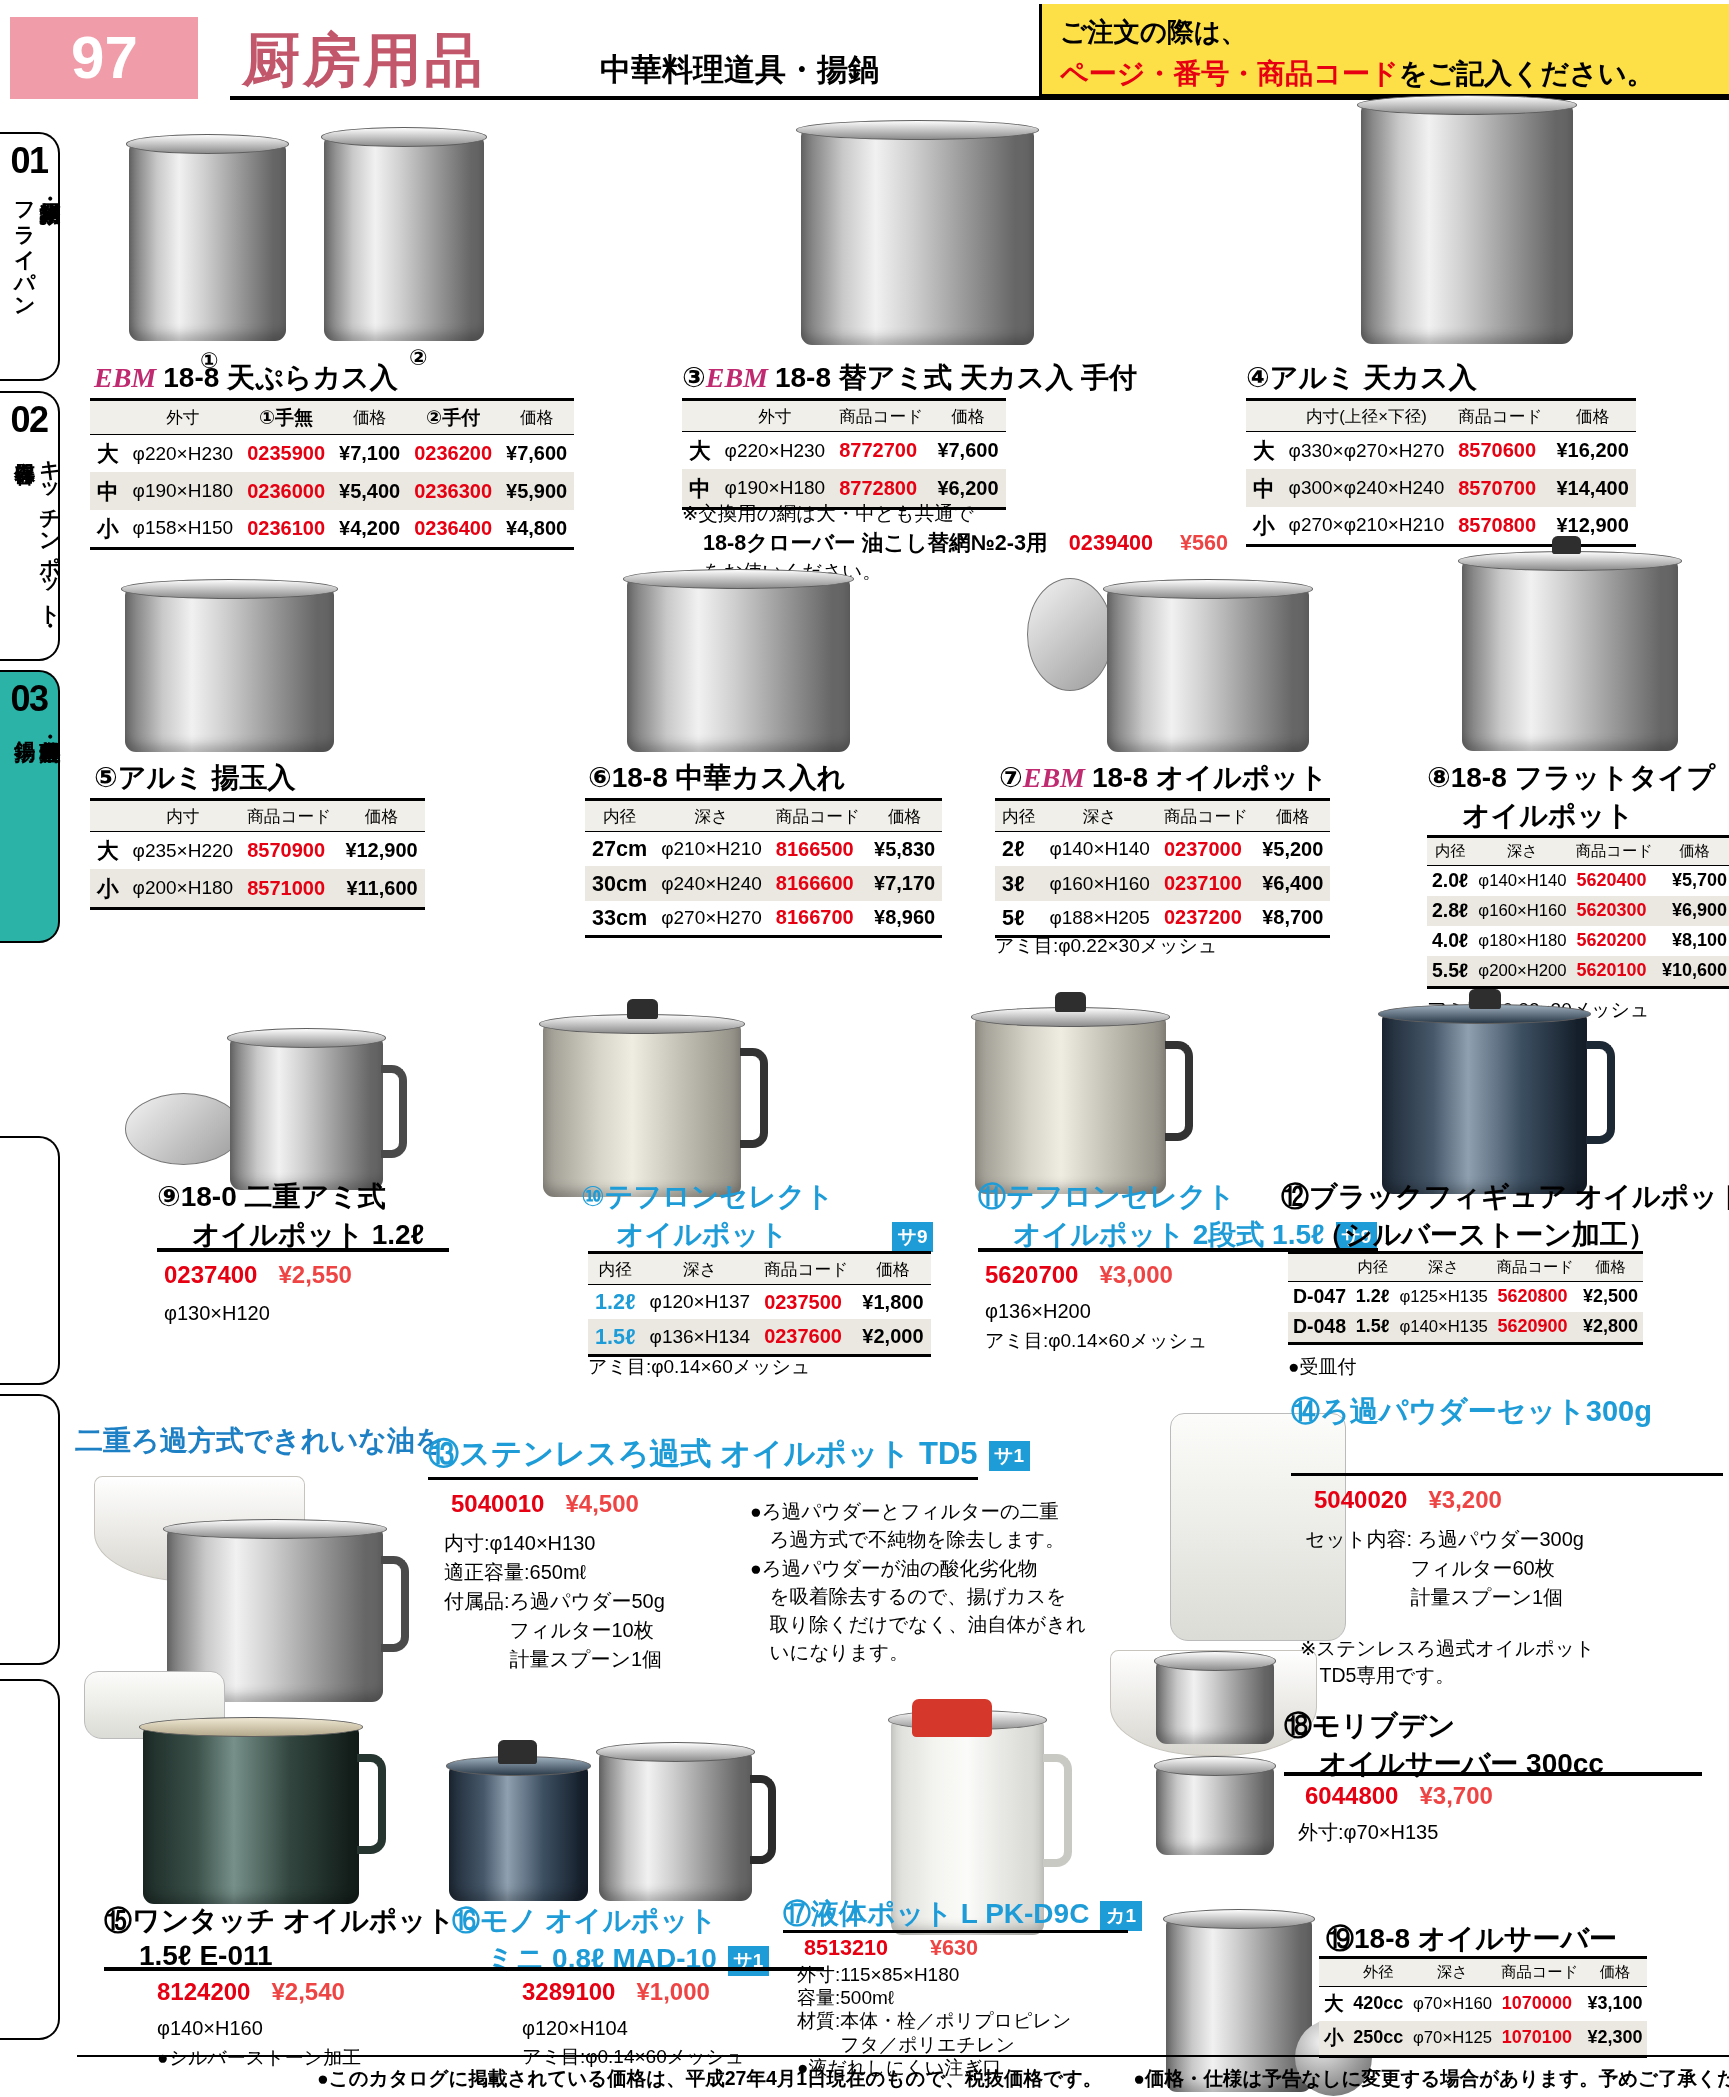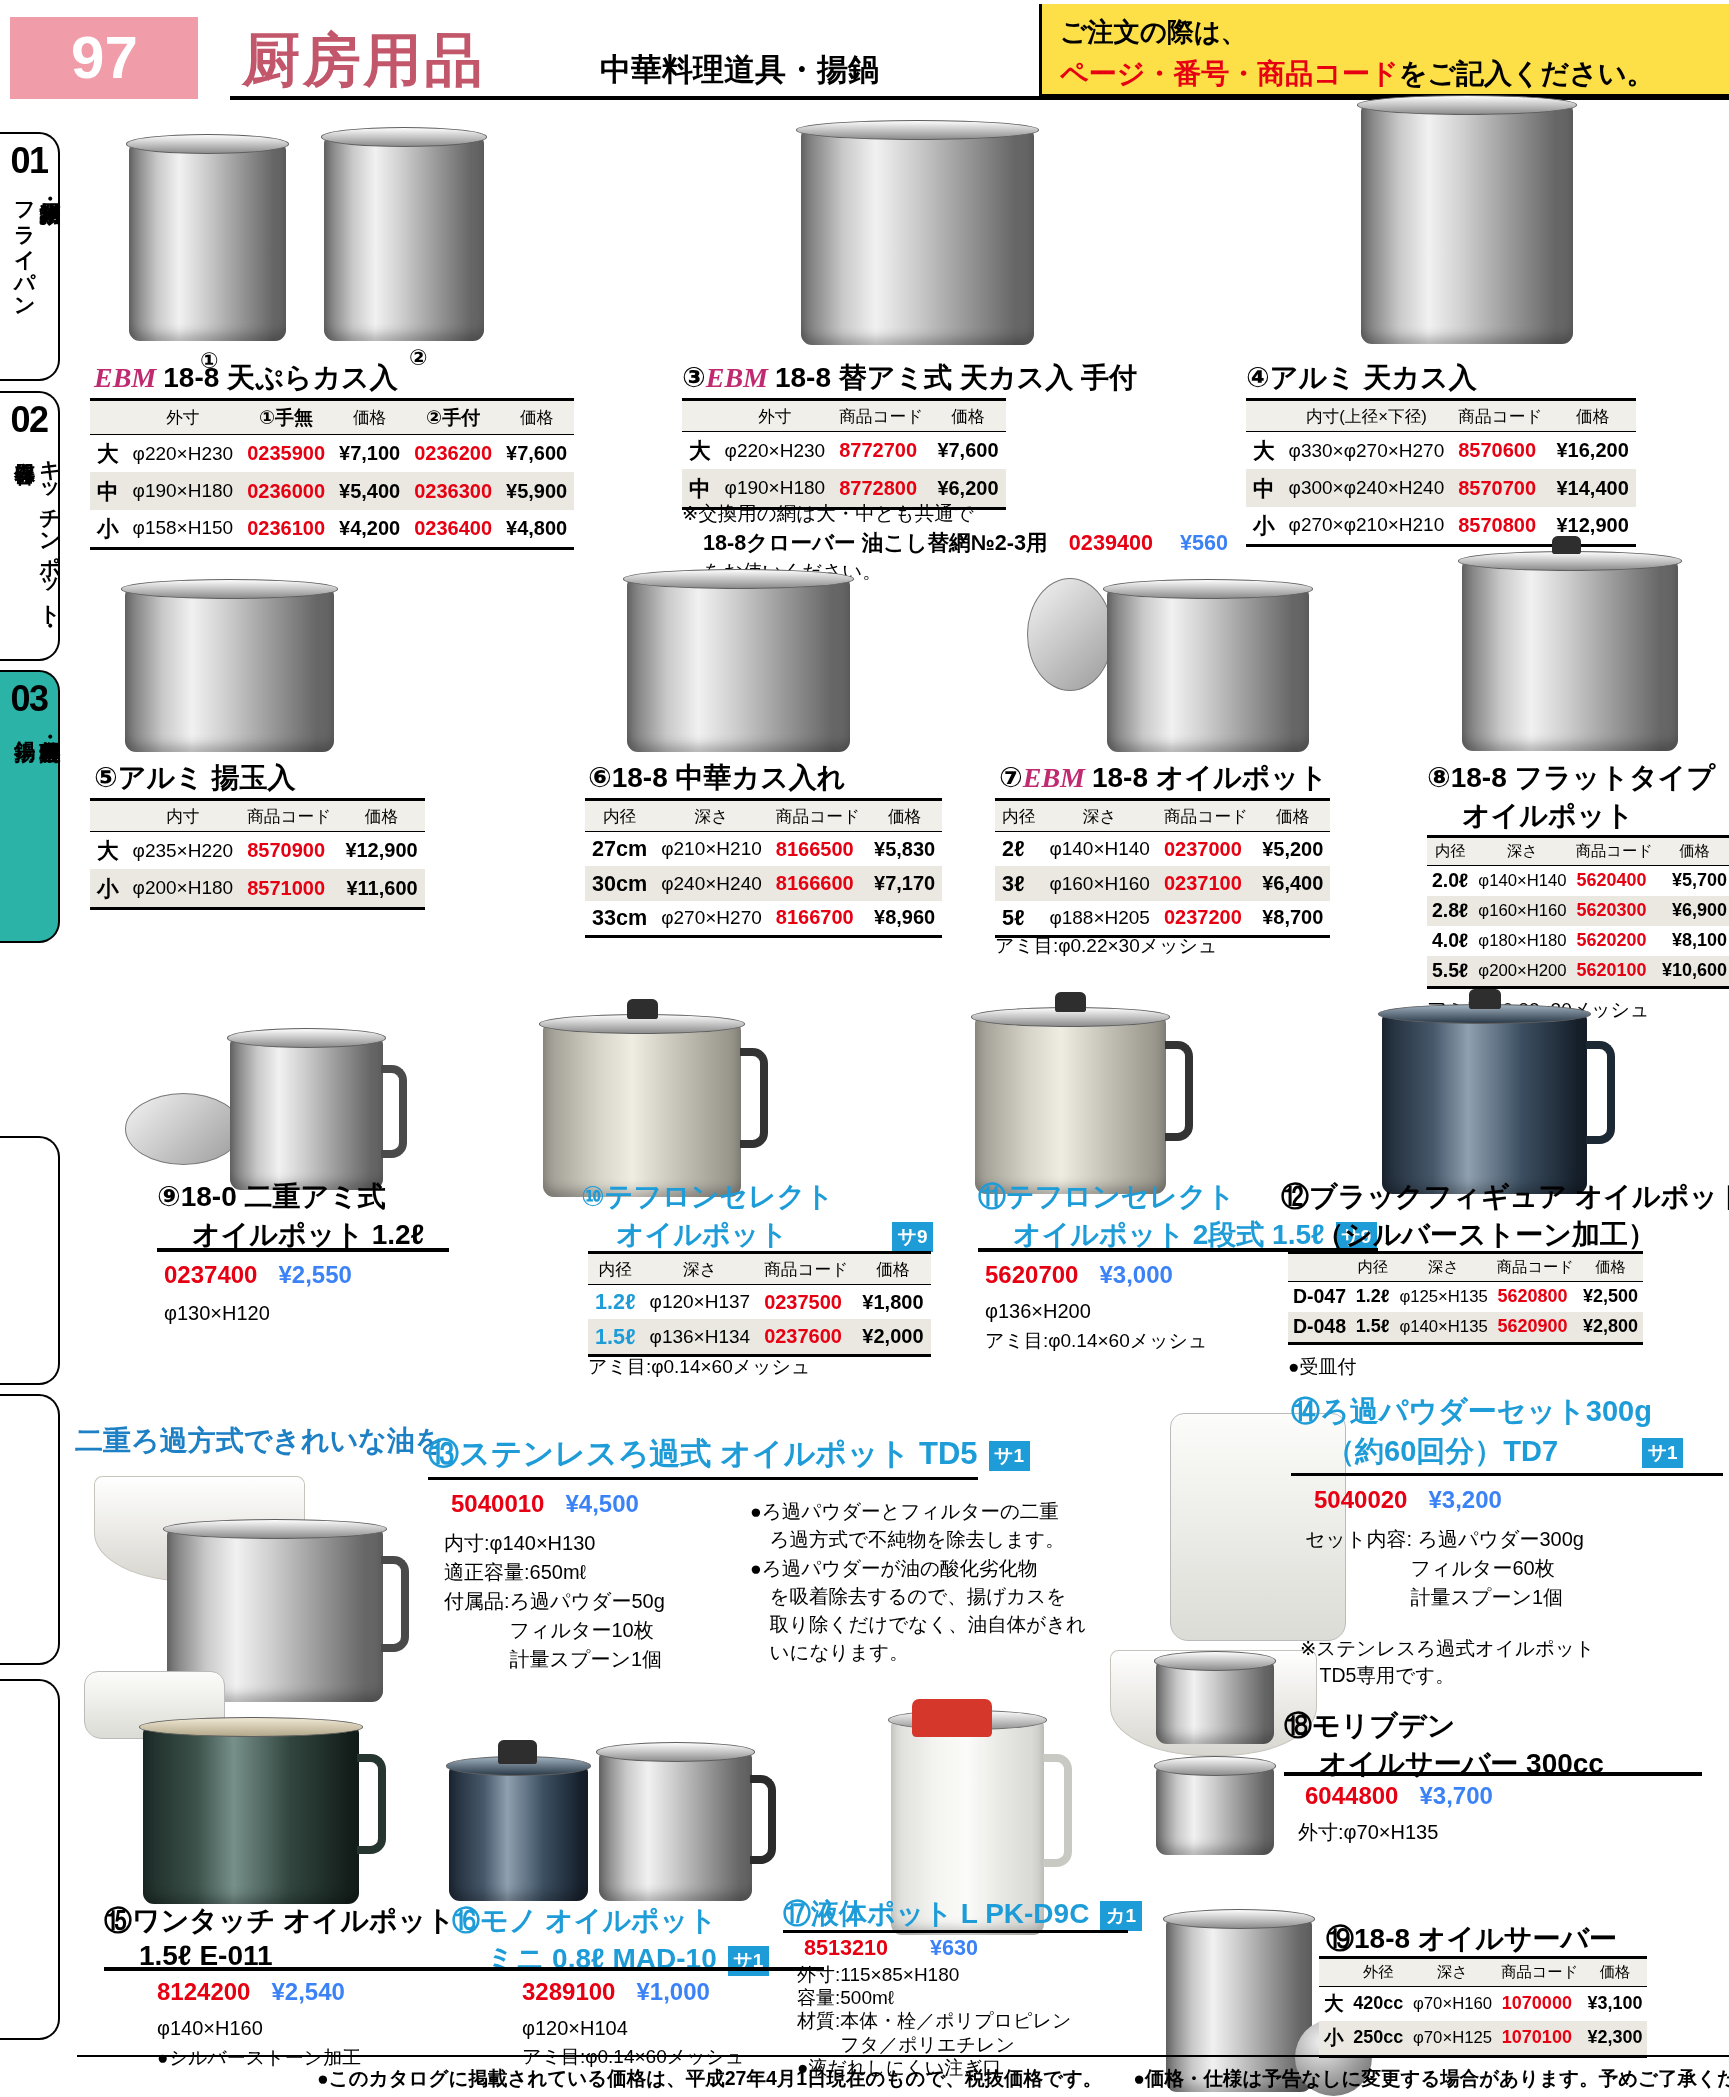--- a/index.html
+++ b/index.html
@@ -25,21 +25,21 @@
             display:block;text-align:left;height:calc(100% - 63px);margin-left:12.5px;}
   
   .title{position:absolute;font-size:28px;font-weight:bold;white-space:nowrap;}
   .title .ln2{display:block;padding-left:35px;}
   .blue{color:#1e9cd8;}
   .ebm{color:#c02a70;font-style:italic;font-weight:bold;font-family:"Liberation Serif","DejaVu Serif",serif;padding-right:7px;}
   .badge{display:inline-block;background:#1e9cd8;color:#fff;font-size:19px;font-weight:bold;
          padding:2.1px 5.6px;margin-left:11px;vertical-align:middle;}
   .rule{position:absolute;height:3.5px;background:#000;}
   .codeline{position:absolute;font-size:24px;font-weight:bold;white-space:nowrap;}
-  .codeline .price{margin-left:21px;color:#3b82f6;}
+  .codeline .price{margin-left:21px;color:#ef4444;}
   .spec{position:absolute;font-size:20px;line-height:1.45;white-space:pre-line;}
   .note{position:absolute;font-size:19px;white-space:pre-line;line-height:1.4;}
   .headline{position:absolute;font-size:28px;font-weight:bold;color:#1d7fc4;}
   .imglabel{position:absolute;font-size:22px;font-weight:bold;}
   
   .pt{position:absolute;border-collapse:collapse;border-top:3.5px solid #000;border-bottom:3.5px solid #000;background:#fff;}
   .pt th{font-size:16.7px;font-weight:normal;background:#f1efe9;padding:3.5px 7px;text-align:center;white-space:nowrap;}
   .pt thead tr{border-bottom:1.4px solid #000;}
   .pt th.strong{font-weight:bold;font-size:19px;}
   .pt td{font-size:20px;font-weight:bold;padding:4.2px 7px;white-space:nowrap;}
@@ -491,21 +491,20 @@
 ●ろ過パウダーが油の酸化劣化物
 　を吸着除去するので、揚げカスを
 　取り除くだけでなく、油自体がきれ
 　いになります。</div>
 
   <div class="bag" style="left:1170px;top:1413px;width:174px;height:226px"></div>
   <div class="filt" style="left:1110px;top:1650px;width:205px;height:104px"></div>
   <div class="spoonbowl" style="left:1183px;top:1772px;width:66px;height:29px"></div>
   <div class="title blue" style="left:1291px;top:1392px;font-size:29px">
     <span>⑭</span><span>ろ過パウダーセット300g</span>
-    <span class="ln2"><span>（約60回分）TD7</span><span class="badge" style="margin-left:84px">サ1</span></span>
   </div>
   <div class="rule" style="left:1291px;top:1473px;width:432px;height:2.8px"></div>
   <div class="codeline" style="left:1314px;top:1486px">
     <span class="red">5040020</span><span class="price">¥3,200</span>
   </div>
   <div class="spec" style="left:1305px;top:1525px">セット内容: ろ過パウダー300g
 　　　　　 フィルター60枚
 　　　　　 計量スプーン1個</div>
   <div class="note" style="left:1300px;top:1635px;font-size:19.5px">※ステンレスろ過式オイルポット
 　TD5専用です。</div>

